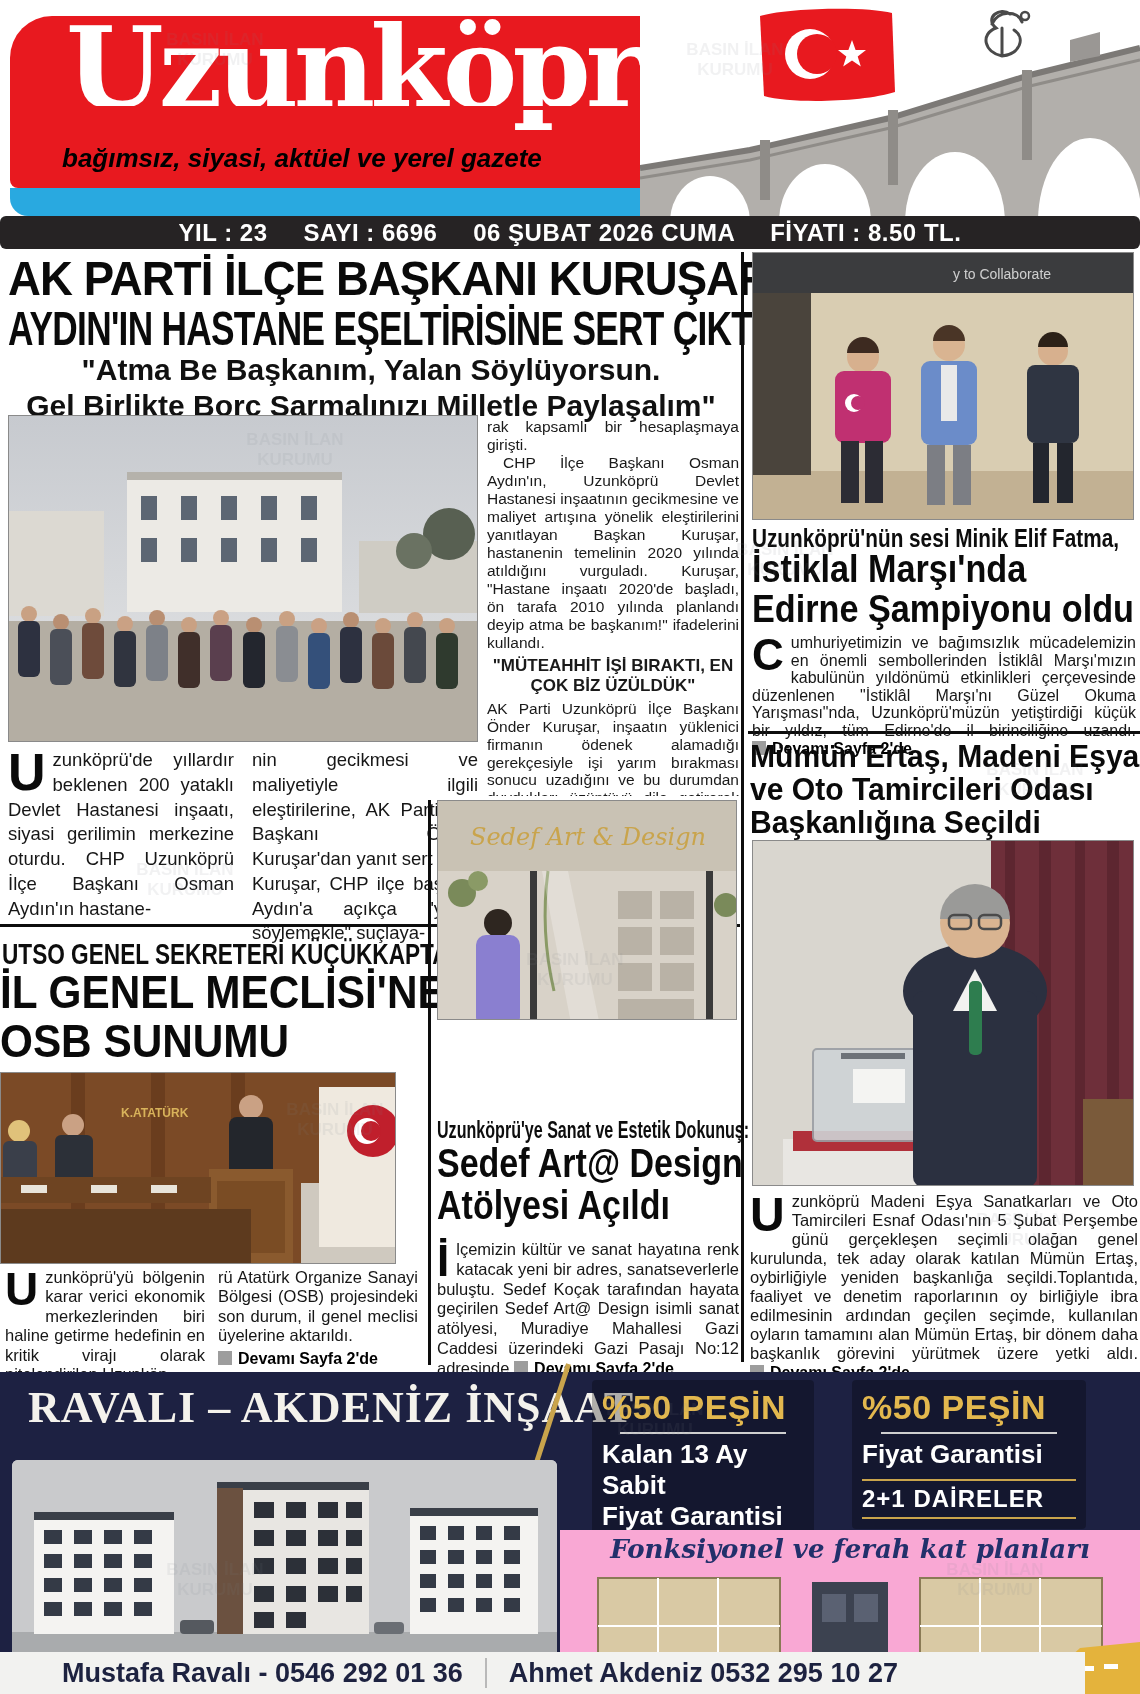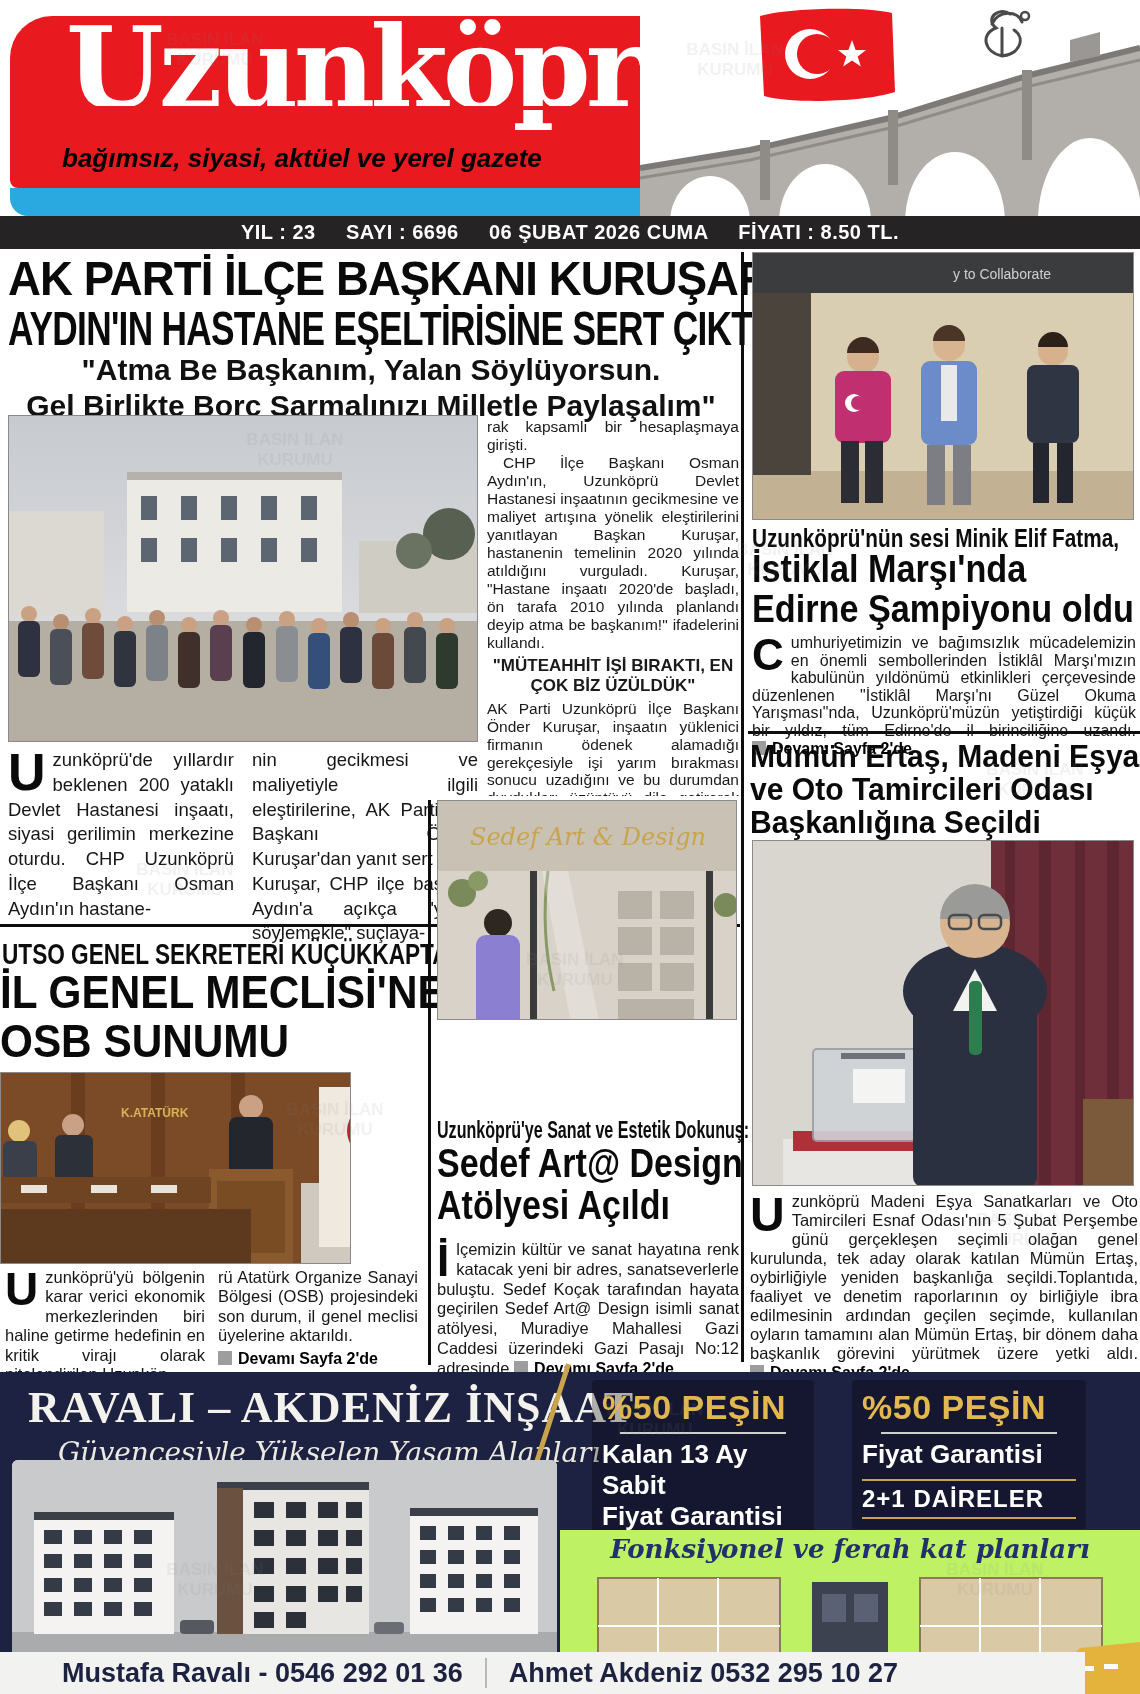--- a/index.html
+++ b/index.html
@@ -20,21 +20,21 @@
           font-size:112px; color:#fff; letter-spacing:-5px; z-index:2; line-height:1.1; }
   .logo-line { left:70px; top:106px; width:640px; height:4px; background:#e8191f; z-index:3; }
   .slogan { left:62px; top:143px; font-size:26px; font-style:italic; font-weight:700; color:#000000; z-index:3; }
   .bridge-wrap { left:640px; top:0; width:500px; height:218px; background:#fff; z-index:4; }
   .flag-wrap { left:748px; top:6px; width:150px; height:100px; z-index:6; }
   .tughra-wrap { left:962px; top:2px; width:80px; height:62px; z-index:6; }
   .blue-stripe { left:10px; top:188px; width:1130px; height:28px; background:#29a9e0;
                  border-radius:0 0 0 18px; z-index:2; }
   .info-bar { left:0; top:216px; width:1140px; height:33px; background:#262324; color:#fff;
               display:flex; align-items:center; justify-content:center; z-index:7;
-              font-weight:700; font-size:20px; white-space:pre; letter-spacing:.5px; }
+              font-weight:700; font-size:24px; white-space:pre; letter-spacing:.5px;border-radius:6px; }
 
   
   .condense { display:inline-block; transform-origin:0 50%; white-space:nowrap;
               font-weight:900; color:#0a0a0a; }
   .h1a { font-size:49px; transform:scaleX(.93); letter-spacing:-1px; }
   .h1b { font-size:49px; transform:scaleX(.72); letter-spacing:-1px; }
   .sub-dek { left:2px; top:352px; width:738px; text-align:center; font-size:30px;
              font-weight:700; color:#111; line-height:1.2; }
 
   
@@ -64,21 +64,21 @@
              transform:rotate(18deg); transform-origin:top; }
   .ad-panel { position:absolute; top:8px; text-align:left; background:rgba(0,0,0,.28);
               padding:8px 10px 10px; border-radius:4px; }
   .ad-pesin { color:#e3b84e; font-weight:800; font-size:34px; letter-spacing:.5px; }
   .ad-hr { height:2px; background:#cfcfcf; width:82%; margin:5px auto; }
   .ad-line { color:#fff; font-weight:700; font-size:26px; line-height:1.2; }
   .ad-band { margin-top:9px; padding:4px 0; border-top:2px solid #c9a44c; border-bottom:2px solid #c9a44c;
              color:#fff; font-weight:800; font-size:24px; letter-spacing:1px; }
   .ad-buildings { position:absolute; left:12px; top:88px; width:545px; height:196px;
                   background:#c9cacc; border-radius:6px; overflow:hidden; }
-  .ad-plans { position:absolute; left:560px; top:158px; width:580px; height:164px; background:#bef264; overflow:hidden; }
+  .ad-plans { position:absolute; left:560px; top:158px; width:580px; height:164px; background:#f9a8d4; overflow:hidden; }
   .plans-caption { position:absolute; left:0; top:4px; width:100%; text-align:center;
                    font-family:"DejaVu Serif", serif; font-style:italic; font-weight:700;
                    font-size:26px; color:#22306b; }
   .ad-contacts { position:absolute; left:0; top:280px; width:1085px; height:42px; background:#f2f2f0;
                  display:flex; align-items:center; gap:22px; padding-left:62px; }
   .ad-contact { color:#1d2240; font-weight:700; font-size:27px; white-space:nowrap; }
   .ad-contact-div { width:2px; height:30px; background:#b9b9b9; }
 </style>
 </head>
 <body>
@@ -370,21 +370,21 @@
   </section>
 
   <section>
     <div class="abs" style="left:2px;top:938px">
       <span class="condense kicker" style="font-size:29px;font-weight:800;transform:scaleX(.78)">UTSO GENEL SEKRETERİ KÜÇÜKKAPTAN'DAN</span>
     </div>
     <div class="abs" style="left:0;top:968px;line-height:1.04">
       <span class="condense" style="font-size:47px;transform:scaleX(.9)">İL GENEL MECLİSİ'NE</span><br>
       <span class="condense" style="font-size:47px;transform:scaleX(.9)">OSB SUNUMU</span>
     </div>
-    <div class="abs photo-frame" style="left:0;top:1072px;width:351px;height:192px">
+    <div class="abs photo-frame" style="left:0;top:1072px;width:396px;height:192px">
       <svg width="423" height="192" viewBox="0 0 423 192">
         <rect width="423" height="192" fill="#7b4a26"></rect>
         <rect x="70" width="14" height="192" fill="#6a3d1e"></rect>
           <rect x="150" width="14" height="192" fill="#6a3d1e"></rect>
         <rect x="230" width="14" height="192" fill="#6a3d1e"></rect>
         <rect x="300" y="110" width="123" height="82" fill="#cfc9bf"></rect>
         <rect x="318" y="14" width="105" height="160" fill="#efe9df"></rect>
         <circle cx="372" cy="58" r="26" fill="#c01f2c"></circle>
         <circle cx="366" cy="58" r="13" fill="#fff"></circle>
           <circle cx="370" cy="58" r="10" fill="#c01f2c"></circle>
@@ -450,21 +450,20 @@
       <span class="condense" style="font-size:40px;transform:scaleX(.85)">Atölyesi Açıldı</span>
     </div>
     <div class="abs body-txt" style="left:437px;top:1240px;width:302px;height:126px;font-size:16.5px;line-height:1.2">
       <span class="dropcap" style="font-size:44px">İ</span><span>lçemizin kültür ve sanat hayatına renk katacak yeni bir adres, sanatseverlerle buluştu. Sedef Koçak tarafından hayata geçirilen Sedef Art@ Design isimli sanat atölyesi, Muradiye Mahallesi Gazi Caddesi üzerindeki Gazi Pasajı No:12 adresinde</span>
       <span class="cont"><span class="sq"></span><span>Devamı Sayfa 2'de</span></span>
     </div>
   </section>
 
   <section class="abs ad">
     <div class="ad-title">RAVALI – AKDENİZ İNŞAAT</div>
-    <div class="ad-sub">Güvencesiyle Yükselen Yaşam Alanları</div>
     <div class="ad-diag"></div>
 
     <div class="ad-panel" style="left:592px;width:222px">
       <div class="ad-pesin">%50 PEŞİN</div>
       <div class="ad-hr"></div>
       <div class="ad-line">Kalan 13 Ay Sabit</div>
       <div class="ad-line">Fiyat Garantisi</div>
       <div class="ad-band">1+1 DAİRELER</div>
     </div>
 

